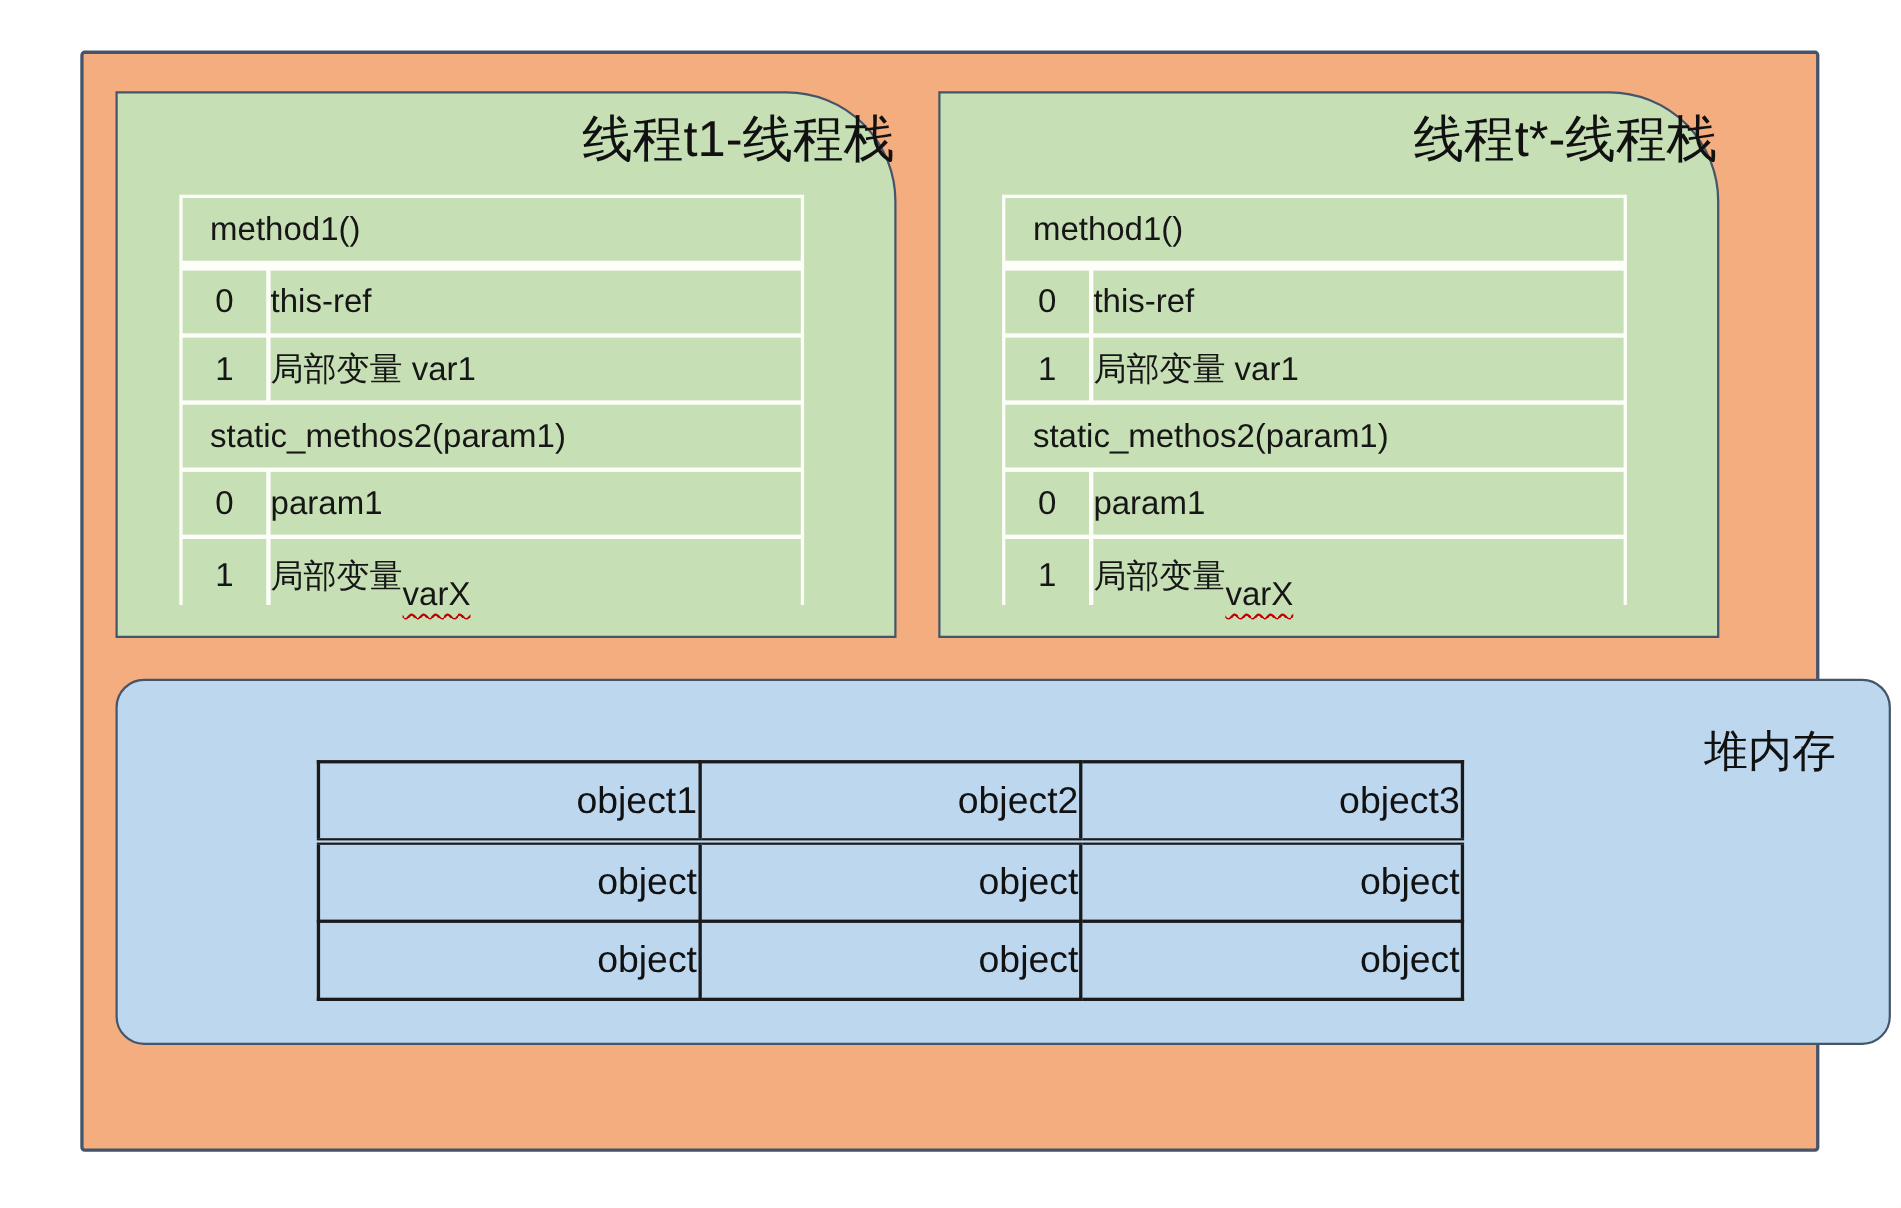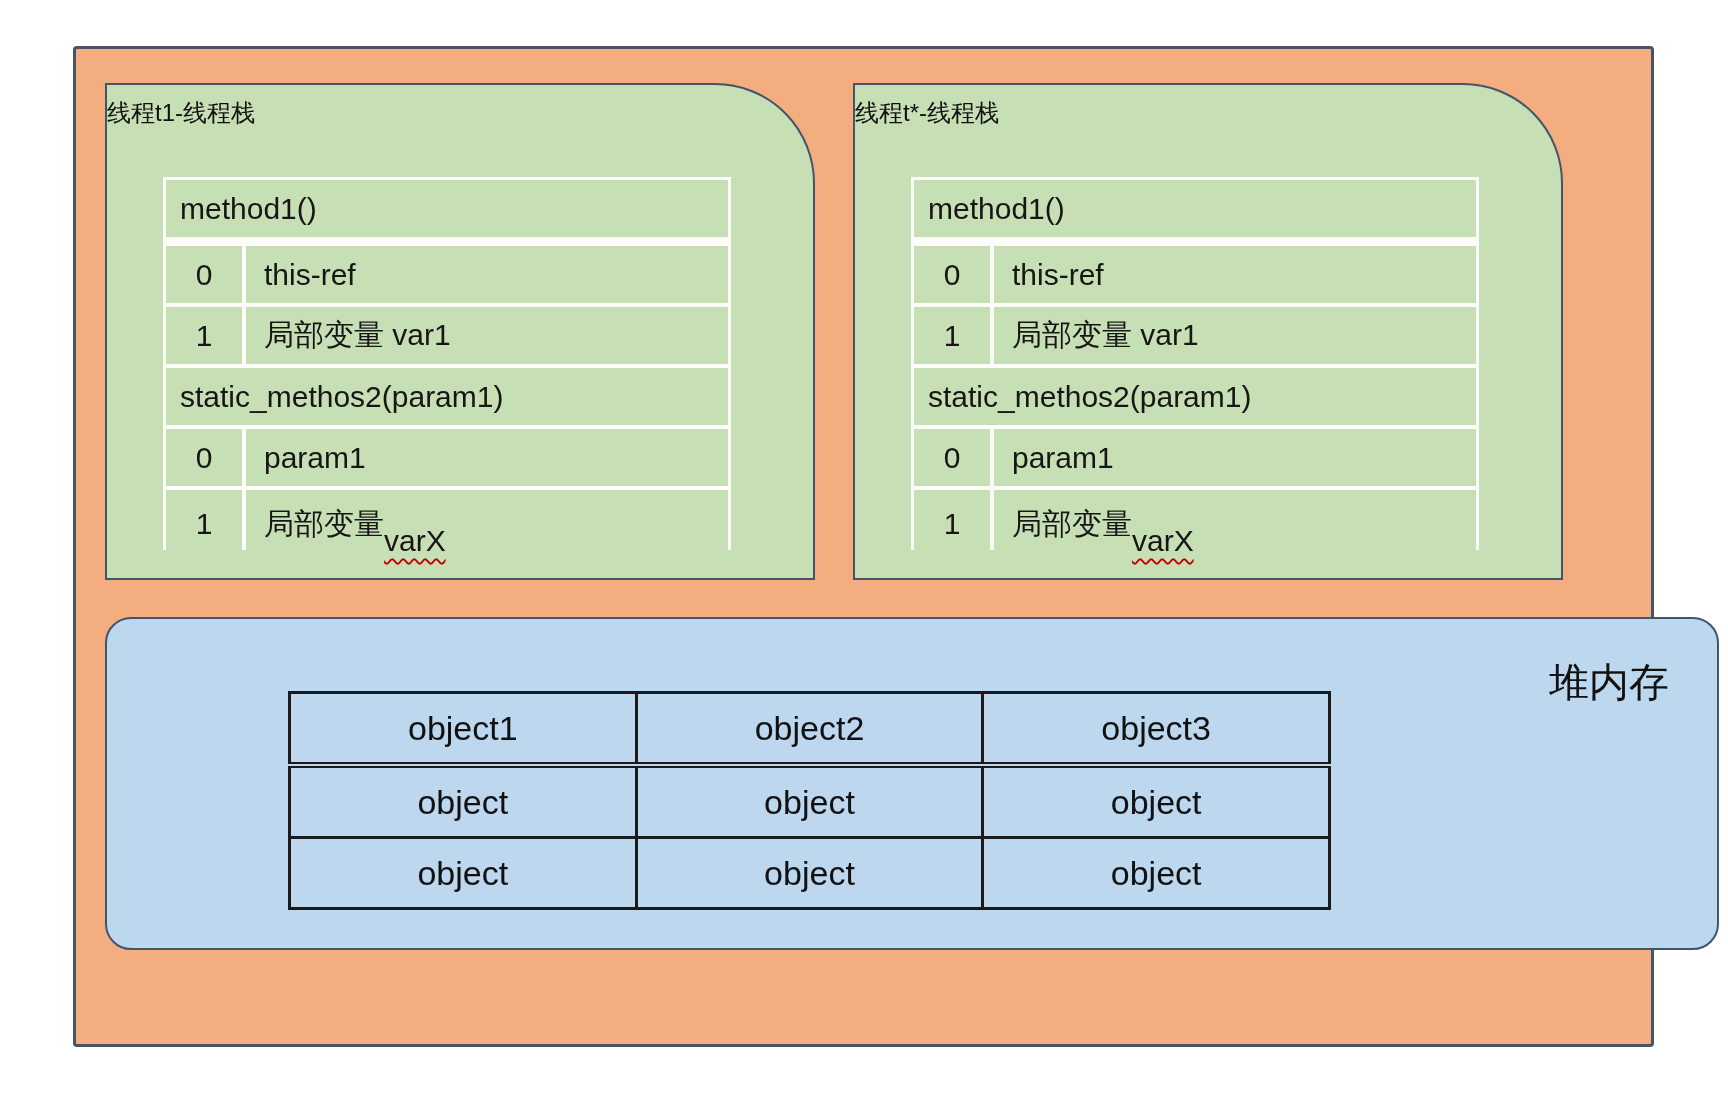--- a/index.html
+++ b/index.html
@@ -24,46 +24,46 @@
     position:absolute;top:34px;width:710px;height:497px;
     box-sizing:border-box;
     background:#C7DFB5;
     border:2px solid #44546A;
     border-radius:0 100px 0 0;
   }
   .stack-1{left:29px;}
   .stack-2{left:777px;}
   .stack-title{
     margin-top:14px;
-    text-align:left;
-    font-size:24px;
+    text-align:right;
+    font-size:46px;
     line-height:1.2;
     color:#111;
   }
   .stack-table{
     position:absolute;left:56px;top:92px;width:568px;
     box-sizing:border-box;
     background:#FDFDF9;
     padding:3px;
     display:flex;flex-direction:column;gap:4px;
   }
   .frame-row{height:57px;box-sizing:border-box;font-size:30px;}
   .frame-row.method{
     background:#C7DFB5;
     display:flex;align-items:center;
-    padding-left:14px;
+    padding-left:25px;
   }
   .frame-row.method.thick-gap{margin-bottom:5px;}
   .frame-row.slot{
     display:grid;grid-template-columns:76px 1fr;gap:4px;
     background:transparent;
   }
   .cell{background:#C7DFB5;display:flex;align-items:center;box-sizing:border-box;}
   .cell.idx{justify-content:center;}
-  .cell.val{padding-left:18px;}
+  .cell.val{}
   .wavy{
     text-decoration-line:underline;
     text-decoration-style:wavy;
     text-decoration-color:#C00000;
     text-decoration-thickness:2px;
     text-underline-offset:7px;
     text-decoration-skip-ink:none;
     margin-top:34px;
   }
   
@@ -78,21 +78,21 @@
     position:absolute;top:36px;right:48px;
     font-size:40px;color:#111;
   }
   .heap-table{
     position:absolute;left:181px;top:72px;
     width:1043px;height:205px;
     border-collapse:collapse;table-layout:fixed;
   }
   .heap-table td{
     border:3px solid #1A1A1A;
-    text-align:center;vertical-align:middle;
+    text-align:right;vertical-align:middle;
     font-size:34px;color:#111;
     height:66px;
   }
   .heap-table tr.header td{border-bottom:6px double #1A1A1A;}
   
   .jvm-label{
     position:absolute;right:30px;bottom:12px;
     font-size:60px;font-weight:bold;color:#141414;
     letter-spacing:1px;
   }

